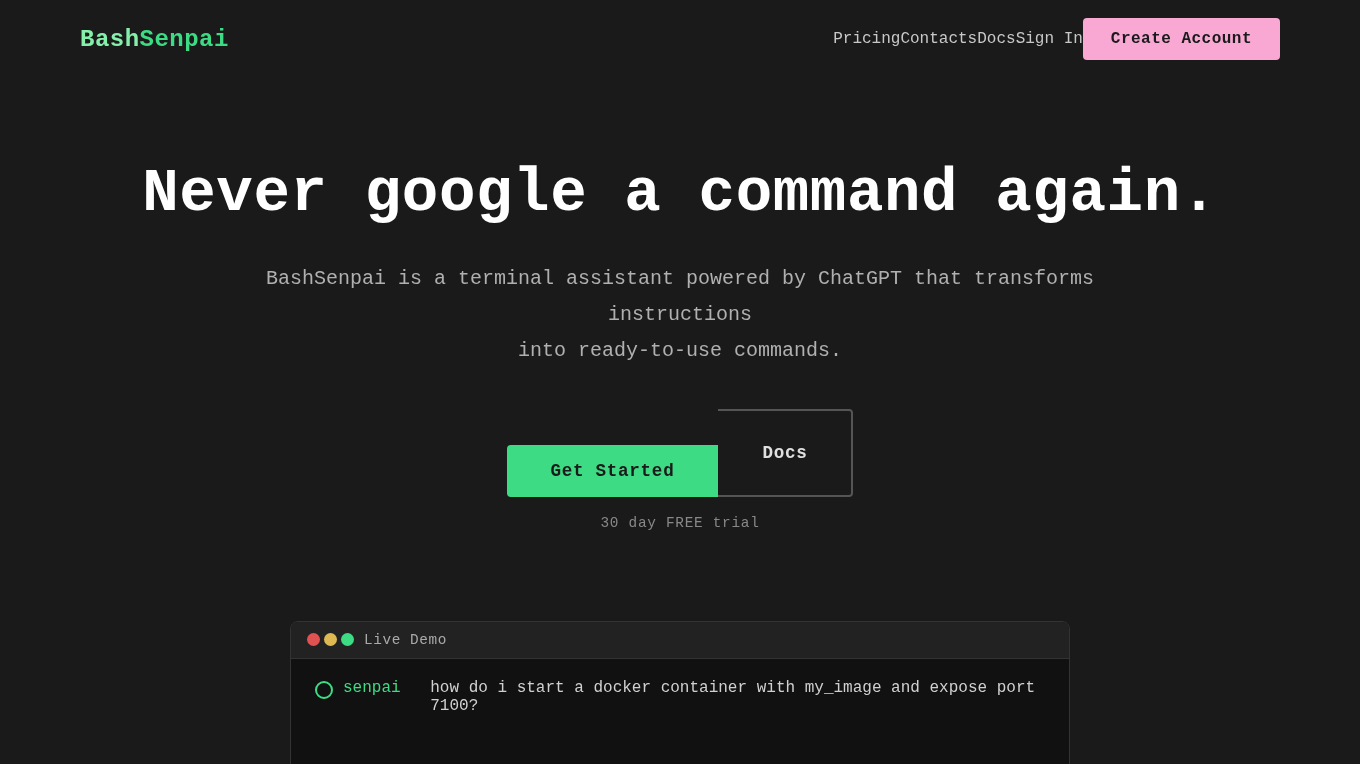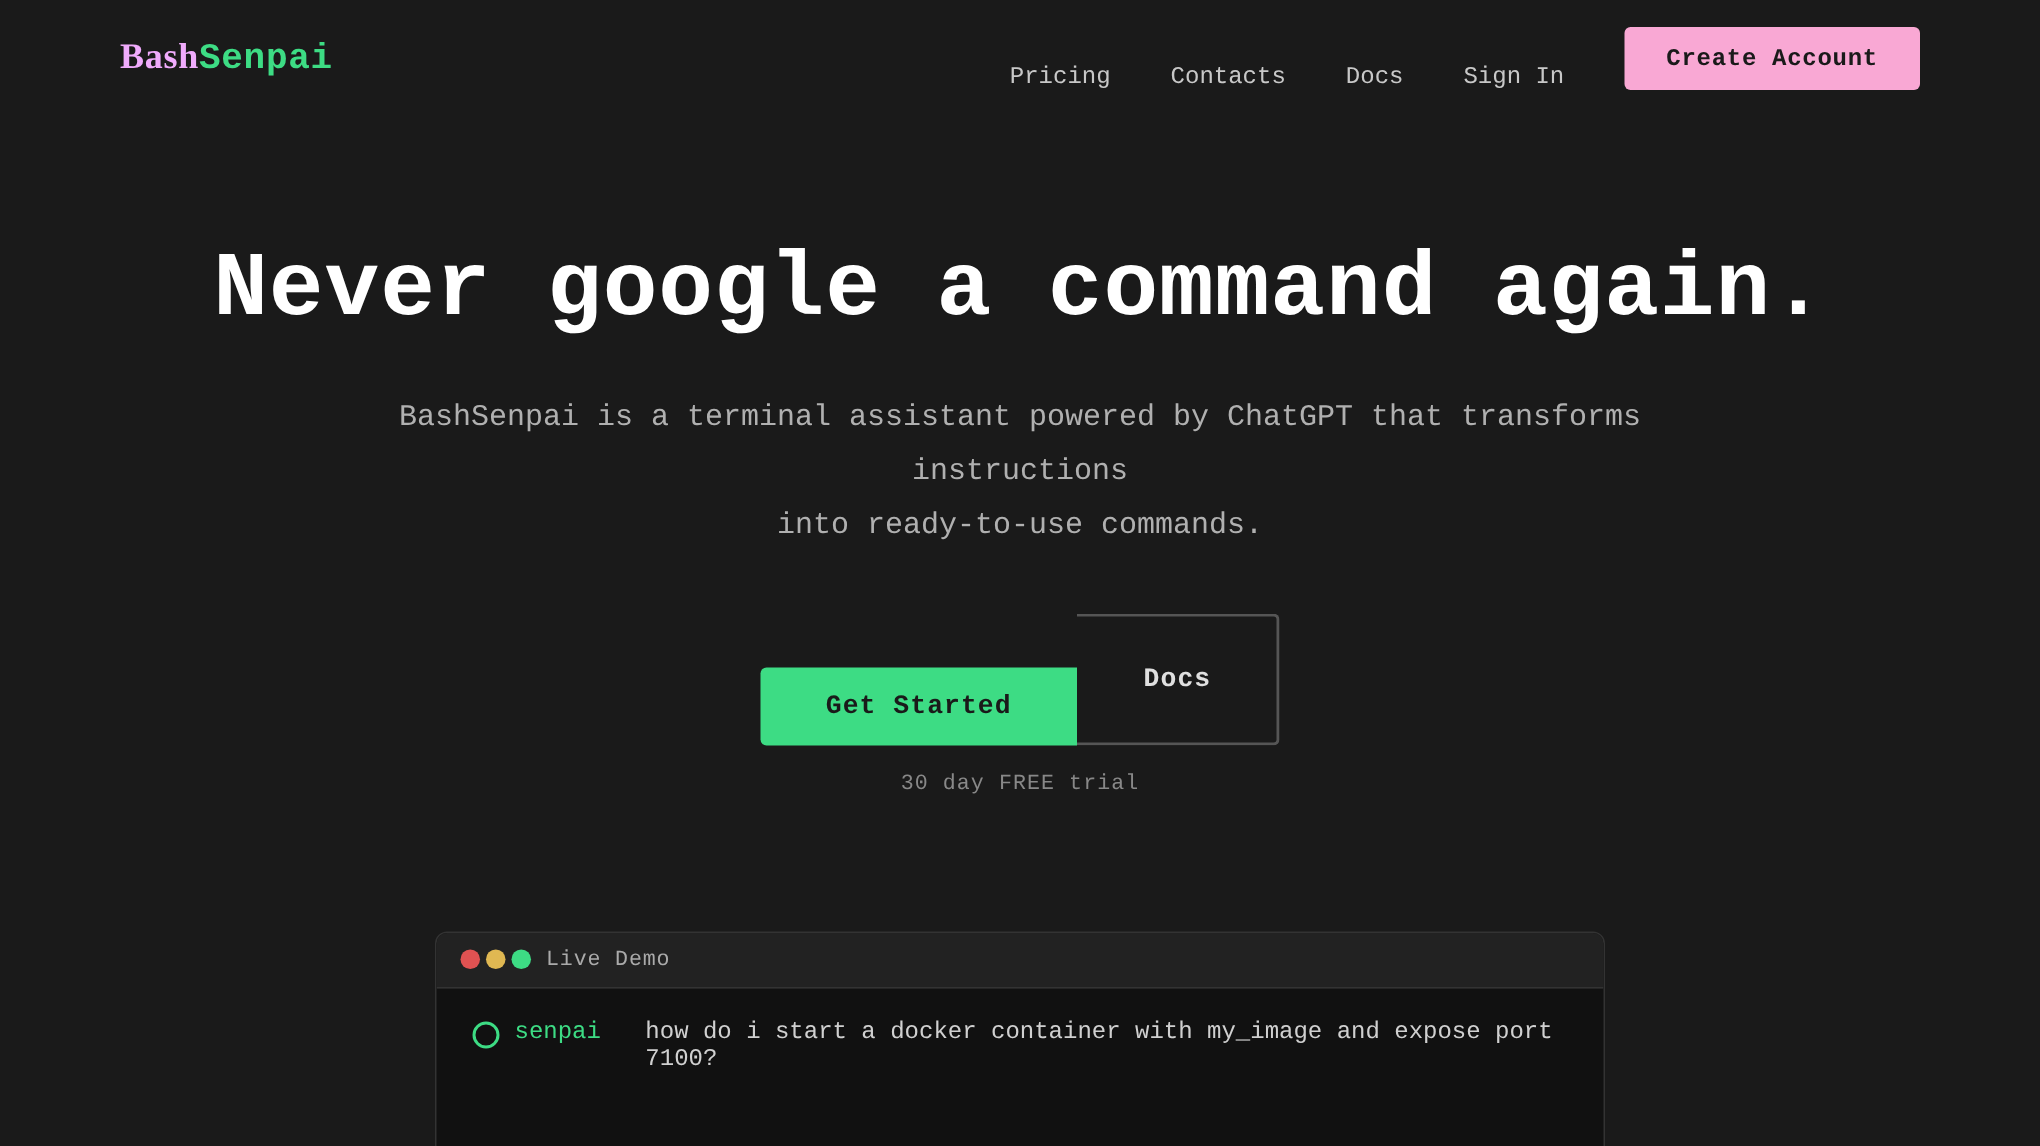--- a/index.html
+++ b/index.html
@@ -26,32 +26,30 @@
     }
 
     .logo {
       font-size: 1.5rem;
       font-weight: bold;
       letter-spacing: 0.02em;
       color: #ffffff;
     }
 
     .logo-bash {
-      color: #f0abfc;
-      font-family: Liberation Serif, serif;
+      color: #86efac;
     }
 
     .logo-senpai {
       color: #3ddc84;
     }
 
     .nav-links {
       display: flex;
-      align-items: flex-end;
-      gap: 40px;
+      align-items: center;
     }
 
     .nav-link {
       color: #c8c8c8;
       text-decoration: none;
       font-family: 'Courier New', Courier, monospace;
       font-size: 1rem;
       cursor: pointer;
     }
 

